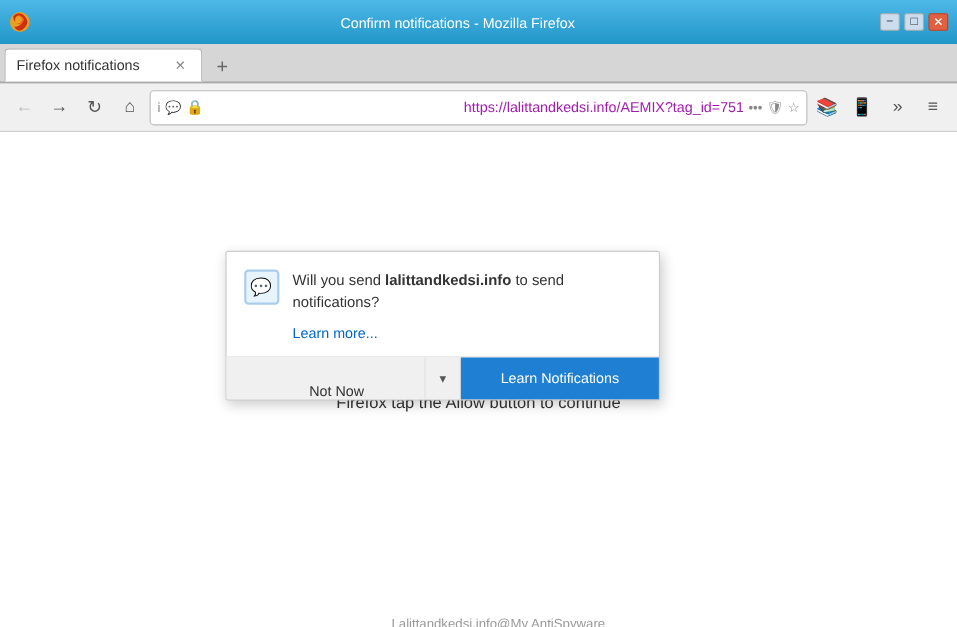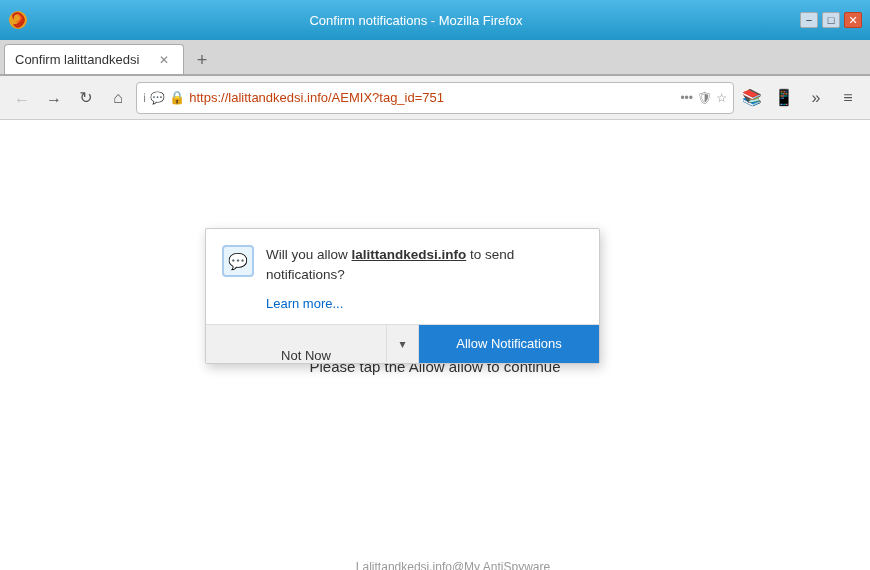--- a/index.html
+++ b/index.html
@@ -133,23 +133,24 @@
     }
     .urlbar-icon {
       font-size: 12px;
       color: #888;
       cursor: pointer;
     }
     .lock-icon { color: #5a5; font-size: 13px; }
     .urlbar-text {
       flex: 1;
       font-size: 13px;
-      color: #c2410c;
+      color: #a21caf;
       overflow: hidden;
       white-space: nowrap;
+      text-align: right;
     }
 
     
     .notification-popup {
       position: absolute;
       top: 108px;
       left: 205px;
       width: 395px;
       background: white;
       border: 1px solid #ccc;
@@ -174,21 +175,21 @@
       justify-content: center;
       font-size: 16px;
       color: #337ab7;
       flex-shrink: 0;
     }
     .notification-text {
       font-size: 13.5px;
       color: #333;
       line-height: 1.5;
     }
-    .notification-text strong { font-weight: bold; text-decoration: underline; }
+    .notification-text strong { font-weight: bold; }
     .learn-more {
       padding: 0 0 12px 60px;
     }
     .learn-more a {
       color: #0066cc;
       font-size: 13px;
       text-decoration: none;
       cursor: pointer;
     }
 
@@ -289,21 +290,21 @@
   <span class="titlebar-title">Confirm notifications - Mozilla Firefox</span>
   <div class="titlebar-controls">
     <div class="titlebar-btn">−</div>
     <div class="titlebar-btn">□</div>
     <div class="titlebar-btn close">✕</div>
   </div>
 </div>
 
 <div class="tabbar">
   <div class="tab active">
-    <span>Confirm lalittandkedsi</span>
+    <span>Firefox notifications</span>
     <span class="tab-close">✕</span>
   </div>
   <div class="new-tab-btn">+</div>
 </div>
 
 <div class="toolbar">
   <div class="toolbar-btn disabled">←</div>
   <div class="toolbar-btn">→</div>
   <div class="toolbar-btn">↻</div>
   <div class="toolbar-btn">⌂</div>
@@ -321,36 +322,36 @@
   <div class="toolbar-btn">»</div>
   <div class="toolbar-btn">≡</div>
 </div>
 
 <div style="position:relative; flex:1;">
 
   <div class="notification-popup">
     <div class="notification-body">
       <div class="notification-icon">💬</div>
       <div class="notification-text">
-        <span>Will you allow </span><strong>lalittandkedsi.info</strong><span> to send notifications?</span>
+        <span>Will you send </span><strong>lalittandkedsi.info</strong><span> to send notifications?</span>
       </div>
     </div>
     <div class="learn-more">
       <a>Learn more...</a>
     </div>
     <div class="notification-buttons">
       <button class="btn-not-now">
         <span class="btn-not-now-label">Not Now</span>
       </button>
       <button class="btn-dropdown">▾</button>
-      <button class="btn-allow">Allow Notifications</button>
+      <button class="btn-allow">Learn Notifications</button>
     </div>
   </div>
 
   <div class="page-content">
     <div class="progress-bar-container"></div>
     <div class="page-instruction">
-      <span>Please tap the </span><strong>Allow</strong><span> allow to continue</span>
+      <span>Firefox tap the </span><strong>Allow</strong><span> button to continue</span>
     </div>
     <div class="footer-text">Lalittandkedsi.info@My AntiSpyware</div>
   </div>
 
 </div>
 
 </body></html>

